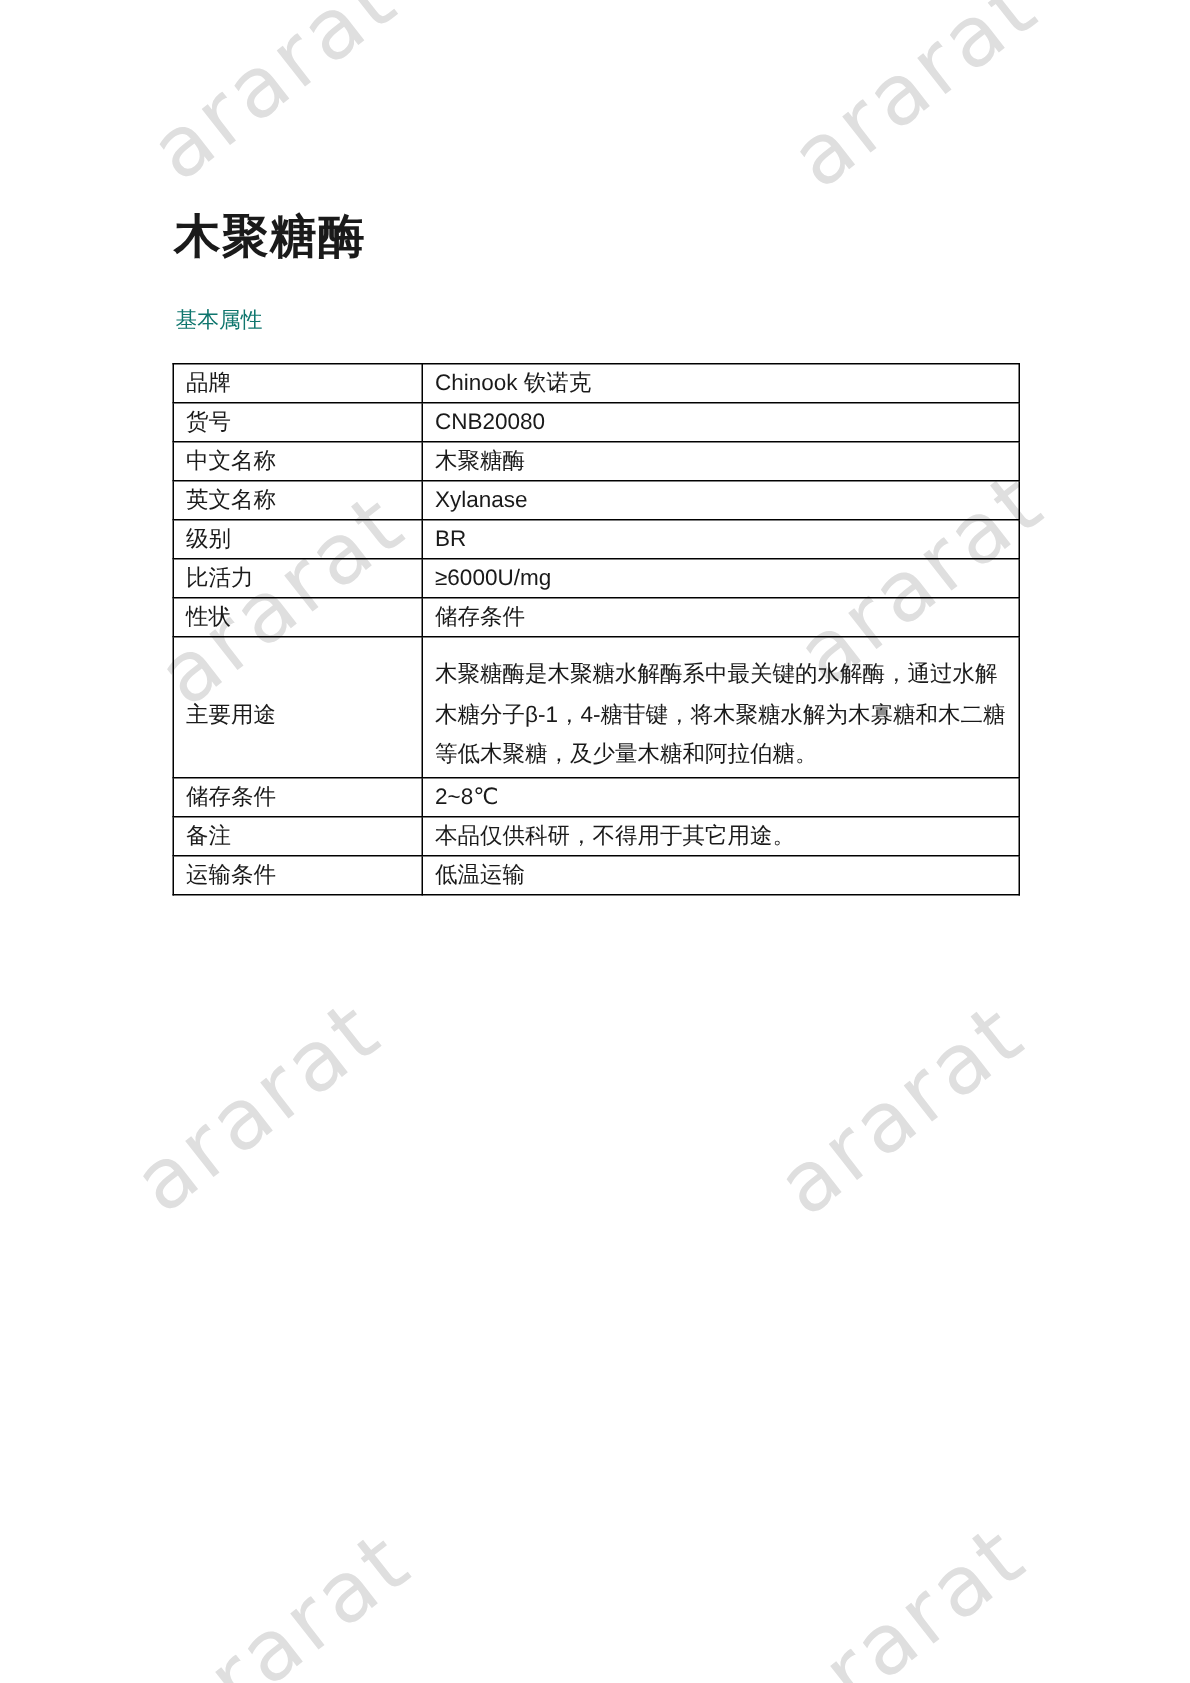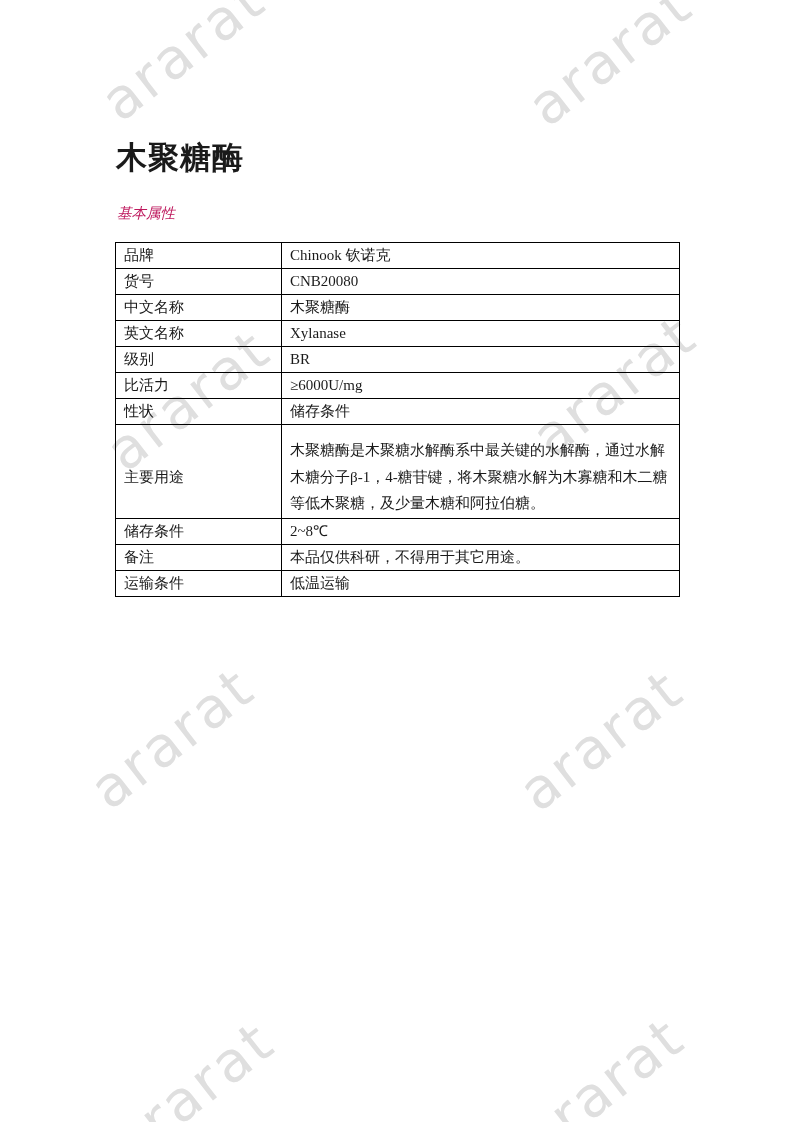--- a/index.html
+++ b/index.html
@@ -29,40 +29,38 @@
     left: 116px; top: 103px;
     font-size: 31px;
     font-weight: 700;
     color: #1a1a1a;
     letter-spacing: 1px;
   }
   .section-title {
     position: absolute;
     left: 117px; top: 170px;
     font-size: 14.5px;
-    color: #be185d;
-    font-style: italic;
+    color: #0f766e;
   }
   table.props {
     position: absolute;
     left: 115px; top: 208px;
     width: 565px;
     border-collapse: collapse;
     table-layout: fixed;
     background: transparent;
   }
   table.props td {
     border: 1px solid #000000;
     font-size: 15px;
     color: #1a1a1a;
     padding: 3px 7px 3px 8px;
     line-height: 19px;
     vertical-align: middle;
     word-break: break-word;
-    font-family: Liberation Serif, serif;
   }
   table.props td.label-cell { width: 150px; }
   table.props tr.multiline td {
     line-height: 26.5px;
     padding-top: 12px;
     padding-bottom: 1px;
   }
 </style>
 </head>
 <body>

